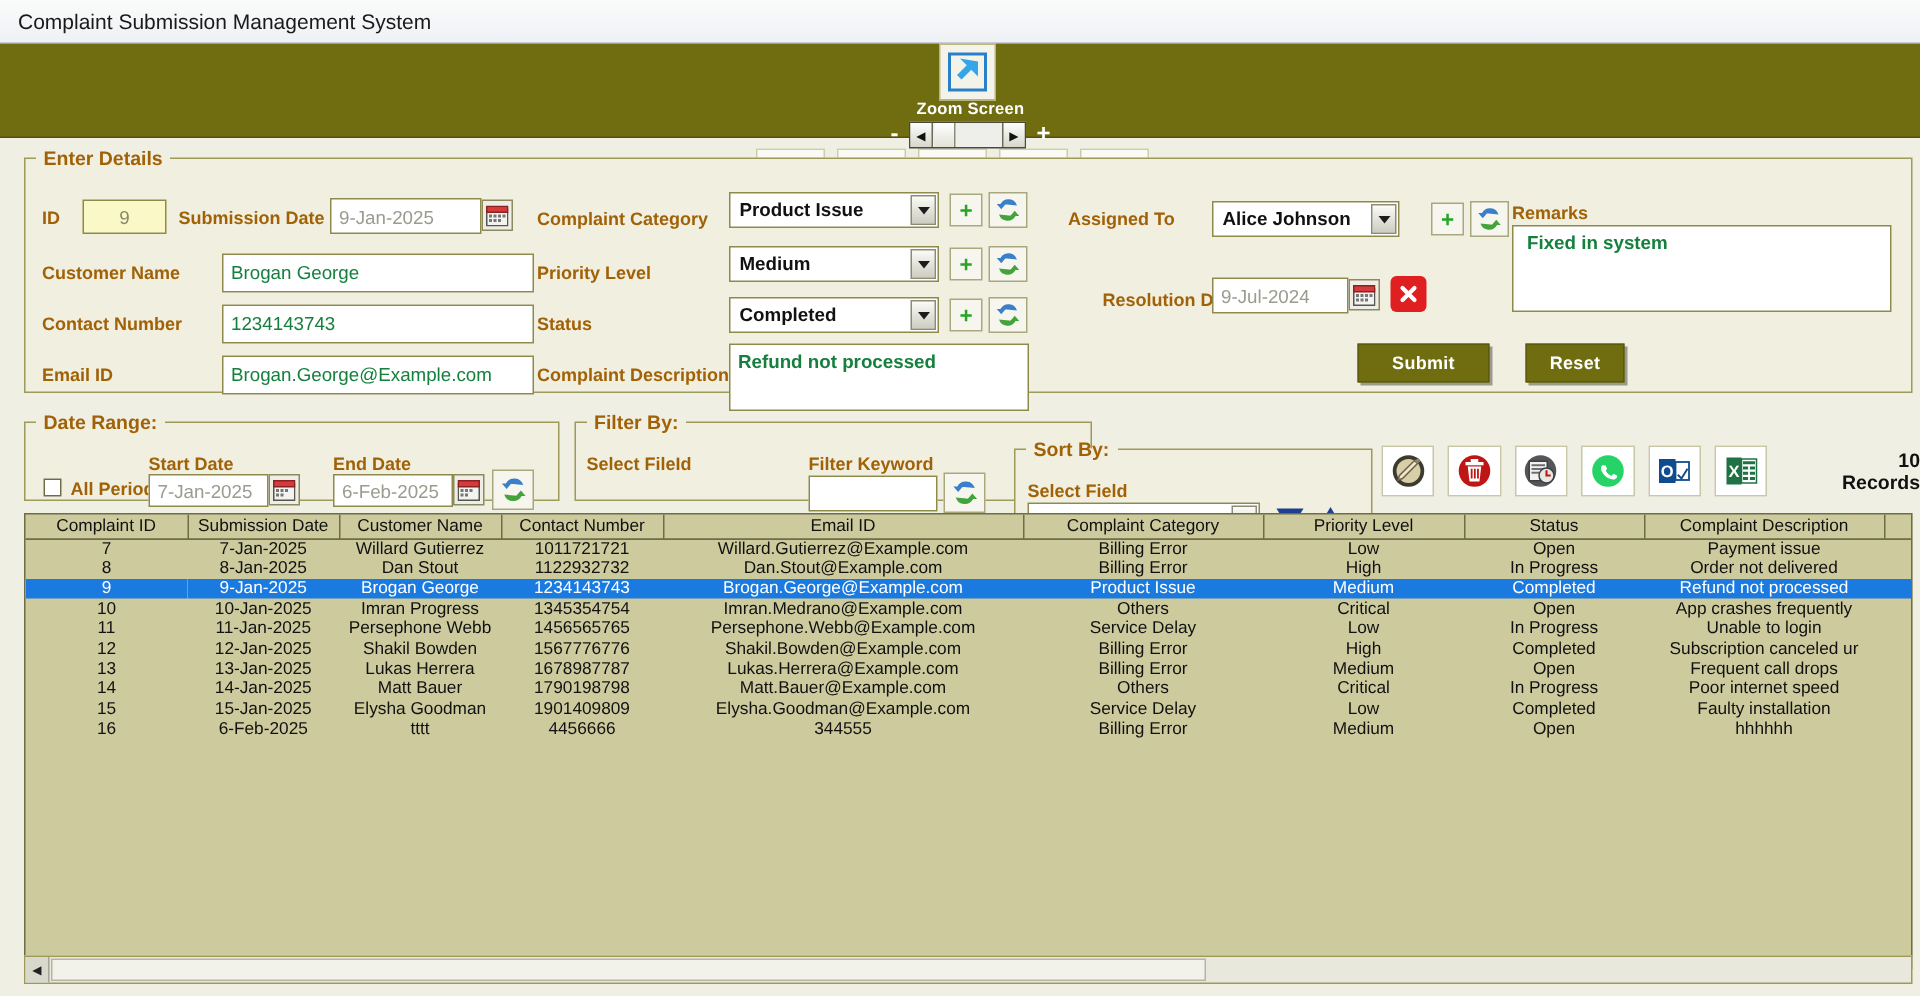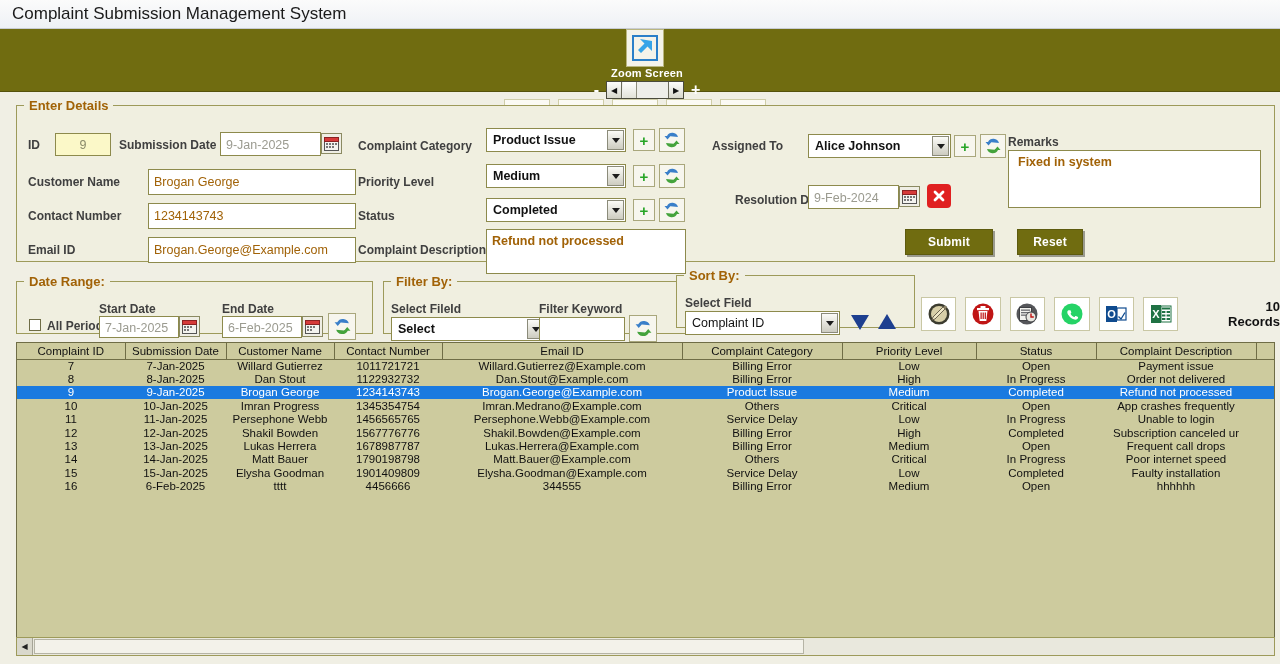--- a/index.html
+++ b/index.html
@@ -12,21 +12,21 @@
     -webkit-font-smoothing: none;
   }
 
   
   .titlebar {
     height: 29px;
     background: linear-gradient(#fbfbfb, #eef1f5);
     border-bottom: 1px solid #c8ccd2;
     display: flex; align-items: center;
     padding-left: 12px;
-    font-size: 17px; color: #1a1a1a;
+    font-size: 14px; color: #1a1a1a;
   }
 
   
   .header {
     height: 63px;
     background: #706c10;
     display: flex; align-items: center;
     position: relative;
     border-bottom: 1px solid #55520c;
     flex-direction: column;
@@ -97,25 +97,25 @@
     border: 1px solid #9d9a5a; margin: 0; padding: 0;
     background: #f0efe0;
   }
   fieldset.gbox > legend {
     font-size: 13px; font-weight: bold; color: #a16207;
     padding: 0 5px; margin-left: 7px;
   }
   .legend-lg { font-size: 15px; }
 
   
-  .lab { font-size: 12px; font-weight: bold; color: #404040; }
+  .lab { font-size: 12px; font-weight: bold; color: #a16207; }
   .inp {
     background: #ffffff; border: 1px solid #8d8a4c;
     font-family: "Liberation Sans", sans-serif;
-    font-size: 12.5px; color: #a16207;
+    font-size: 12.5px; color: #15803d;
     padding: 2px 5px; outline: none;
   }
   .inp.readonly-yellow { background: #fbf8c8; color: #8a8a6a; text-align:center; }
   .inp.ghost { color: #9b9b90; }
   .sel {
     background: #ffffff; border: 1px solid #8d8a4c;
     font-size: 12.5px; font-weight: bold; color: #111;
     display: flex; align-items: center; justify-content: space-between;
     padding: 0 0 0 6px;
   }
@@ -371,36 +371,36 @@
   <div class="btn-refresh" style="position:absolute;left:642px;top:85px;">
     <svg width="18" height="16" viewBox="0 0 18 16">
         <path d="M15 5 A6 6 0 0 0 4 4 L1.5 4 L4.5 7.5 L7.5 4 L5 4" fill="#3a7fc9"></path>
         <path d="M3 11 A6 6 0 0 0 14 12 L16.5 12 L13.5 8.5 L10.5 12 L13 12" fill="#44a33c"></path>
       </svg>
   </div>
 
   <div class="inp" style="position:absolute;left:469px;top:116px;width:200px;height:45px;line-height:18px;font-weight:bold;">Refund not processed</div>
 
   <div style="position:absolute;left:695px;top:26px;" class="lab">Assigned To</div>
-  <div class="sel" style="position:absolute;left:791px;top:21px;width:143px;height:24px;">
+  <div class="sel" style="position:absolute;left:791px;top:21px;width:125px;height:24px;">
     <span>Alice Johnson</span>
     <span class="arrow">
         <i class="caret-d"></i>
       </span>
   </div>
   <div class="btn-sq" style="position:absolute;left:937px;top:22px;">+</div>
   <div class="btn-refresh" style="position:absolute;left:963px;top:21px;">
     <svg width="18" height="16" viewBox="0 0 18 16">
         <path d="M15 5 A6 6 0 0 0 4 4 L1.5 4 L4.5 7.5 L7.5 4 L5 4" fill="#3a7fc9"></path>
         <path d="M3 11 A6 6 0 0 0 14 12 L16.5 12 L13.5 8.5 L10.5 12 L13 12" fill="#44a33c"></path>
       </svg>
   </div>
 
   <div style="position:absolute;left:695px;top:80px;margin-left:23px;" class="lab">Resolution Date</div>
-  <div class="inp ghost" style="position:absolute;left:791px;top:72px;width:91px;height:24px;line-height:20px;">9-Feb-2024</div>
+  <div class="inp ghost" style="position:absolute;left:791px;top:72px;width:91px;height:24px;line-height:20px;">9-Jul-2024</div>
   <div class="cal-btn" style="position:absolute;left:882px;top:73px;">
     <svg width="15" height="14" viewBox="0 0 15 14">
         <rect x="0.5" y="2.5" width="14" height="11" fill="#f3f3ef" stroke="#555"></rect>
         <rect x="0.5" y="0.5" width="14" height="4" fill="#d63a3a" stroke="#8a2222"></rect>
         <g fill="#777">
           <rect x="2" y="6" width="2" height="2"></rect>
           <rect x="5" y="6" width="2" height="2"></rect>
           <rect x="8" y="6" width="2" height="2"></rect>
           <rect x="11" y="6" width="2" height="2"></rect>
           <rect x="2" y="9" width="2" height="2"></rect>
@@ -465,39 +465,33 @@
         <path d="M15 5 A6 6 0 0 0 4 4 L1.5 4 L4.5 7.5 L7.5 4 L5 4" fill="#3a7fc9"></path>
         <path d="M3 11 A6 6 0 0 0 14 12 L16.5 12 L13.5 8.5 L10.5 12 L13 12" fill="#44a33c"></path>
       </svg>
   </div>
 </fieldset>
 
 <fieldset class="gbox" style="position:absolute;left:383px;top:274px;width:345px;height:60px;">
   <legend>Filter By:</legend>
 
   <div class="lab" style="position:absolute;left:7px;top:13px;">Select FileId</div>
-  <div class="sel" style="position:absolute;left:7px;top:28px;width:155px;height:24px;">
-    <span>Select</span>
-    <span class="arrow">
-        <i class="caret-d"></i>
-      </span>
-  </div>
 
   <div class="lab" style="position:absolute;left:155px;top:13px;">Filter Keyword</div>
   <div class="inp" style="position:absolute;left:155px;top:28px;width:86px;height:24px;line-height:20px;"></div>
 
   <div class="btn-refresh" style="position:absolute;left:245px;top:26px;width:28px;height:27px;">
     <svg width="19" height="17" viewBox="0 0 18 16">
         <path d="M15 5 A6 6 0 0 0 4 4 L1.5 4 L4.5 7.5 L7.5 4 L5 4" fill="#3a7fc9"></path>
         <path d="M3 11 A6 6 0 0 0 14 12 L16.5 12 L13.5 8.5 L10.5 12 L13 12" fill="#44a33c"></path>
       </svg>
   </div>
 </fieldset>
 
-<fieldset class="gbox" style="position:absolute;left:676px;top:268px;width:239px;height:60px;">
+<fieldset class="gbox" style="position:absolute;left:676px;top:292px;width:239px;height:60px;">
   <legend>Sort By:</legend>
 
   <div class="lab" style="position:absolute;left:8px;top:13px;">Select Field</div>
   <div class="sel" style="position:absolute;left:8px;top:28px;width:155px;height:24px;font-weight:normal;">
     <span>Complaint ID</span>
     <span class="arrow">
         <i class="caret-d"></i>
       </span>
   </div>
 

